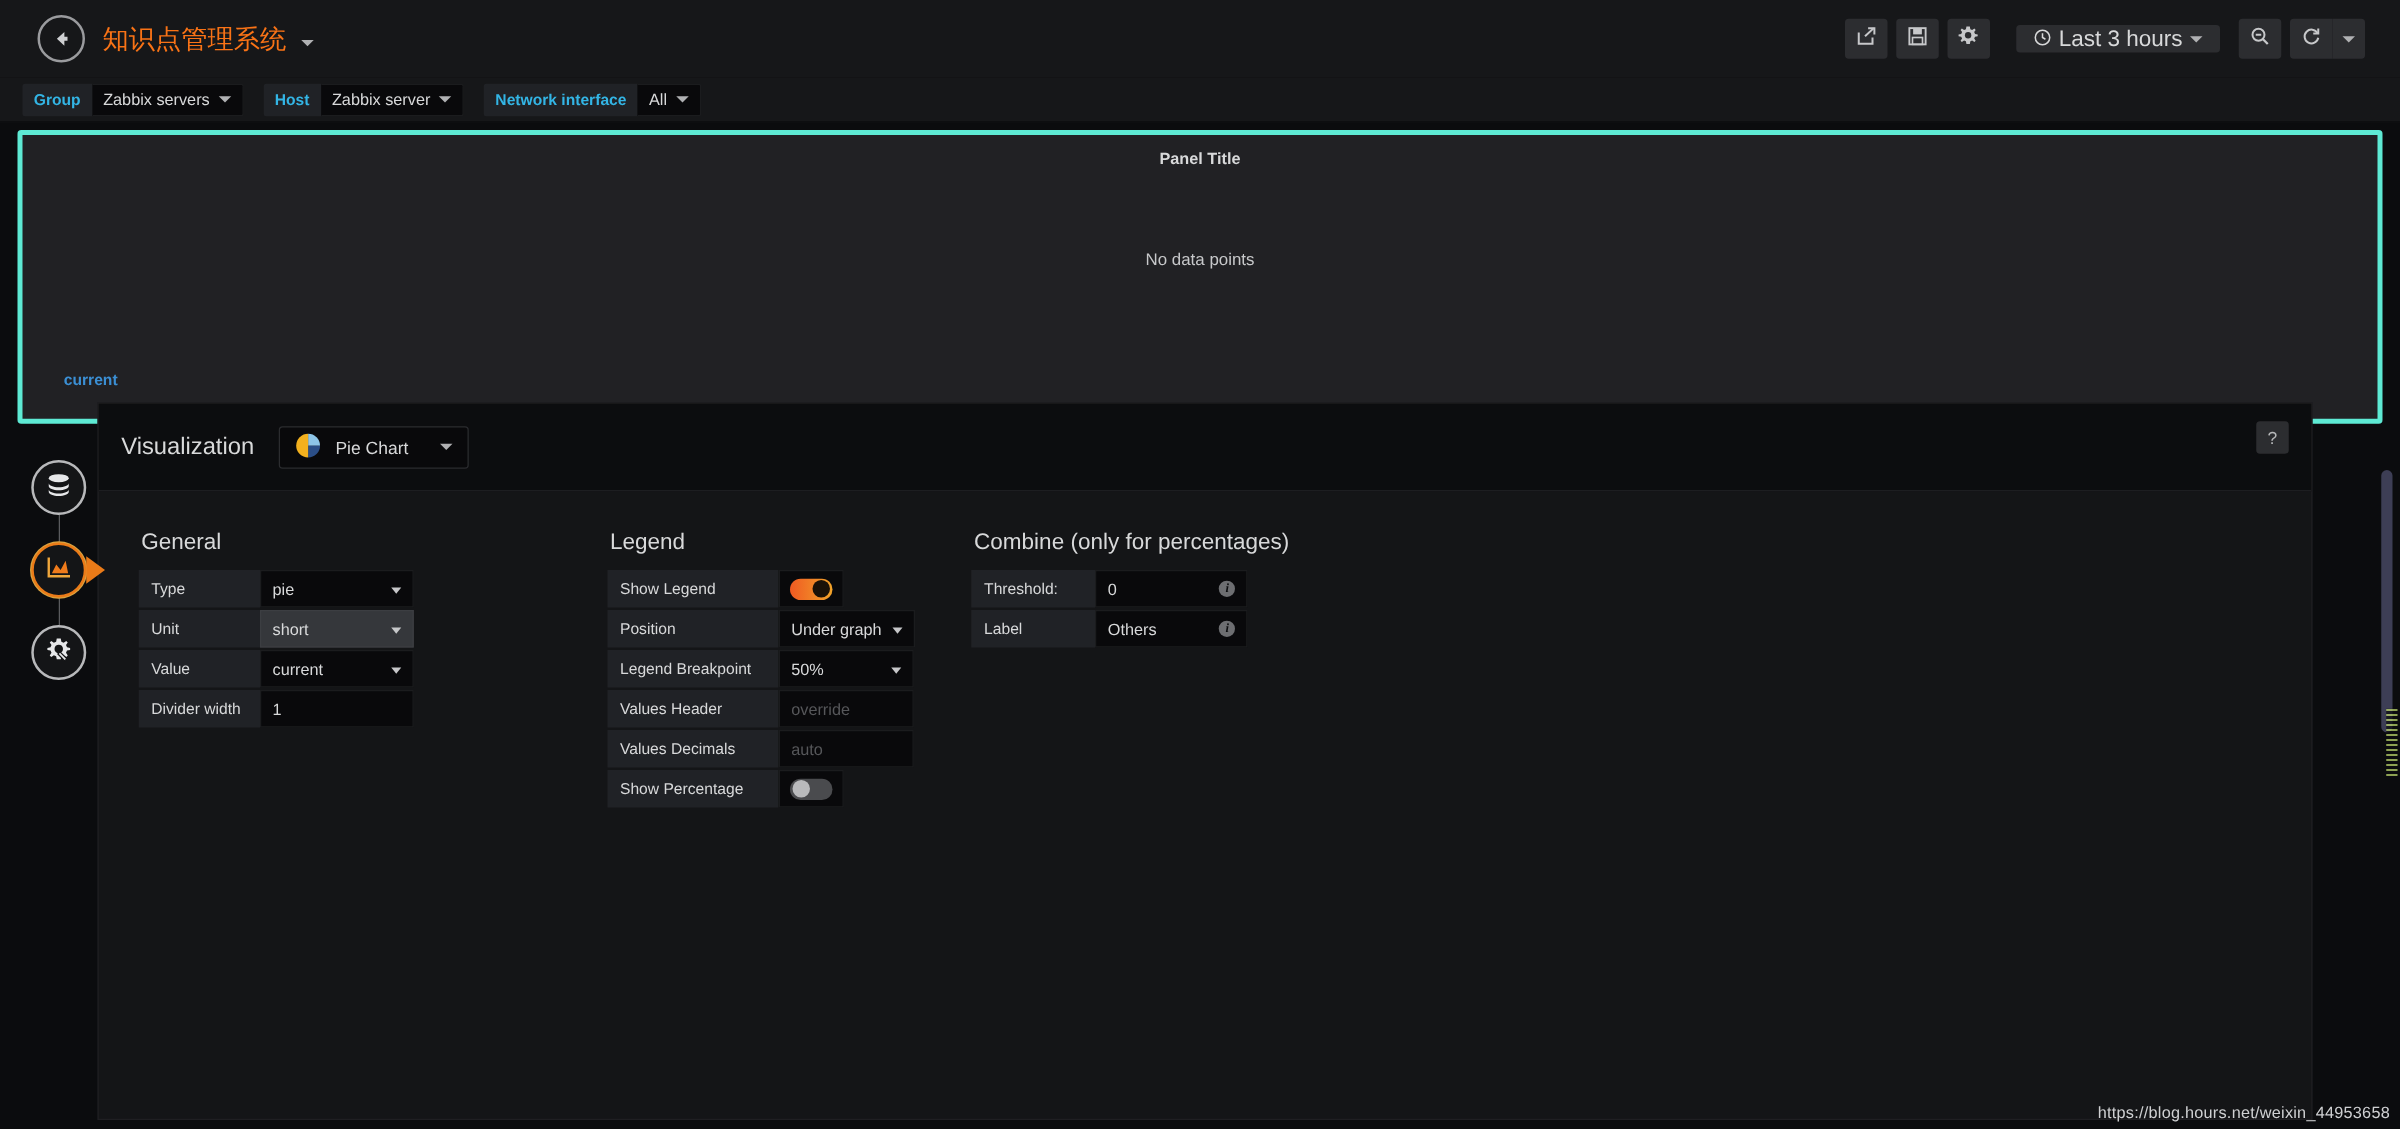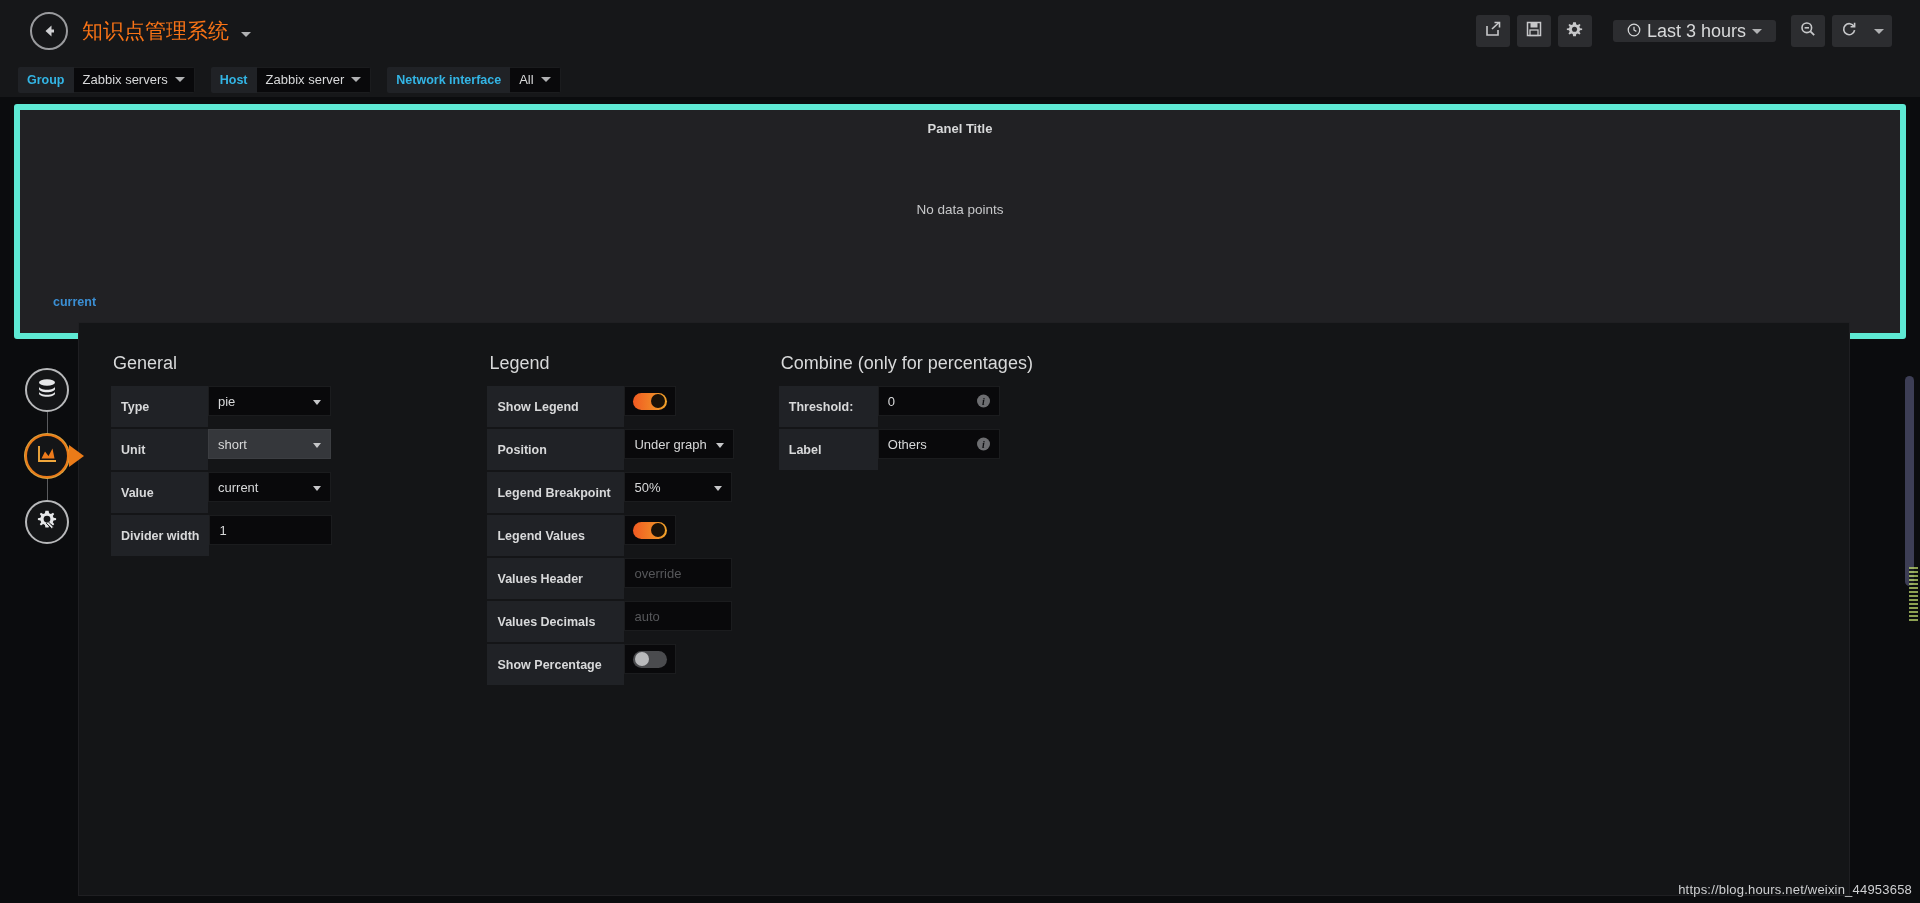--- a/index.html
+++ b/index.html
@@ -83,21 +83,21 @@
     display: flex; align-items: center; gap: 7px;
     border-radius: 0 2px 2px 0; cursor: pointer;
     border: 1px solid #1b1c1e; border-left: none;
   }
 
   
   .panel-preview {
     margin: 6px 14px 0 14px;
     width: 1892px; height: 235px;
     background: #212124;
-    border: 6px solid #5eead4;
+    border: 4px solid #5eead4;
     border-radius: 3px;
     position: relative;
   }
   .panel-title {
     text-align: center; font-size: 13px; font-weight: bold;
     color: #d8d9da; padding-top: 11px;
   }
   .panel-nodata {
     position: absolute; top: 92px; left: 0; right: 0;
     text-align: center; font-size: 13.5px; color: #c7c8ca;
@@ -178,22 +178,22 @@
   .opt-col { margin-right: 0; }
   .opt-col.legend { margin-left: 155px; }
   .opt-col.combine { margin-left: 45px; }
   .section-title {
     font-size: 18px; color: #d8d9da; margin-bottom: 12px;
     padding-left: 2px;
   }
   .opt-row { display: flex; margin-bottom: 2px; }
   .opt-key {
     background: #202226; color: #d8d9da;
-    font-size: 12.5px; font-weight: bold;
-    height: 41px; display: flex; align-items: center;
+    font-size: 12.5px; font-weight: normal;
+    height: 30px; display: flex; align-items: center;
     padding: 0 10px; min-width: 99px;
   }
   .opt-key.wide { min-width: 137px; }
   .opt-key.wide2 { min-width: 97px; }
   .opt-val {
     background: #09090b; border: 1px solid #1b1c1e;
     height: 30px; display: flex; align-items: center;
     padding: 0 9px; font-size: 13px; color: #d8d9da;
     min-width: 125px; position: relative; cursor: pointer;
   }
@@ -401,20 +401,35 @@
                    L2.9 10.3 L5.4 9.8 L6.2 8 L4.8 5.9 L6 4.7 L8.1 6.1 L9.9 5.3 L10.4 2.8 Z" fill="#e6e7e9"></path>
           <circle cx="12" cy="11.1" r="3.4" fill="#141517"></circle>
           <path d="M13 13.5 L18.5 19 L16.8 20.7 L11.3 15.2 Z" fill="#e6e7e9" stroke="#141517" stroke-width="1"></path>
         </svg>
       </span>
     </div>
   </div>
 
   <div class="editor-panel">
 
+    <div class="viz-header">
+      <div class="viz-label">Visualization</div>
+      <div class="viz-select">
+        <span>
+          <svg width="21" height="21" viewBox="0 0 22 22">
+            <path d="M11 11 L11 1 A10 10 0 0 1 21 11 Z" fill="#8ec5e8"></path>
+            <path d="M11 11 L21 11 A10 10 0 0 1 11 21 Z" fill="#2b4e87"></path>
+            <path d="M11 11 L11 21 A10 10 0 1 1 11 1 Z" fill="#f2b01e"></path>
+          </svg>
+        </span>
+        <span>Pie Chart</span>
+        <span class="caret" style="margin-left:14px;"></span>
+      </div>
+      <div class="help-btn">?</div>
+    </div>
 
     <div class="options-body">
 
       <div class="opt-col general">
         <div class="section-title">General</div>
 
         <div class="opt-row">
           <div class="opt-key wide2">Type</div>
           <div class="opt-val sel">
             <span>pie</span>
@@ -465,28 +480,20 @@
         </div>
 
         <div class="opt-row">
           <div class="opt-key wide">Legend Breakpoint</div>
           <div class="opt-val sel">
             <span>50%</span>
             <span class="caret-s"></span>
           </div>
         </div>
 
-        <div class="opt-row">
-          <div class="opt-key wide">Legend Values</div>
-          <div class="opt-val toggle-cell">
-            <div class="toggle on">
-                <div class="knob"></div>
-              </div>
-          </div>
-        </div>
 
         <div class="opt-row">
           <div class="opt-key wide">Values Header</div>
           <div class="opt-val plain">
             <span class="ph">override</span>
           </div>
         </div>
 
         <div class="opt-row">
           <div class="opt-key wide">Values Decimals</div>

